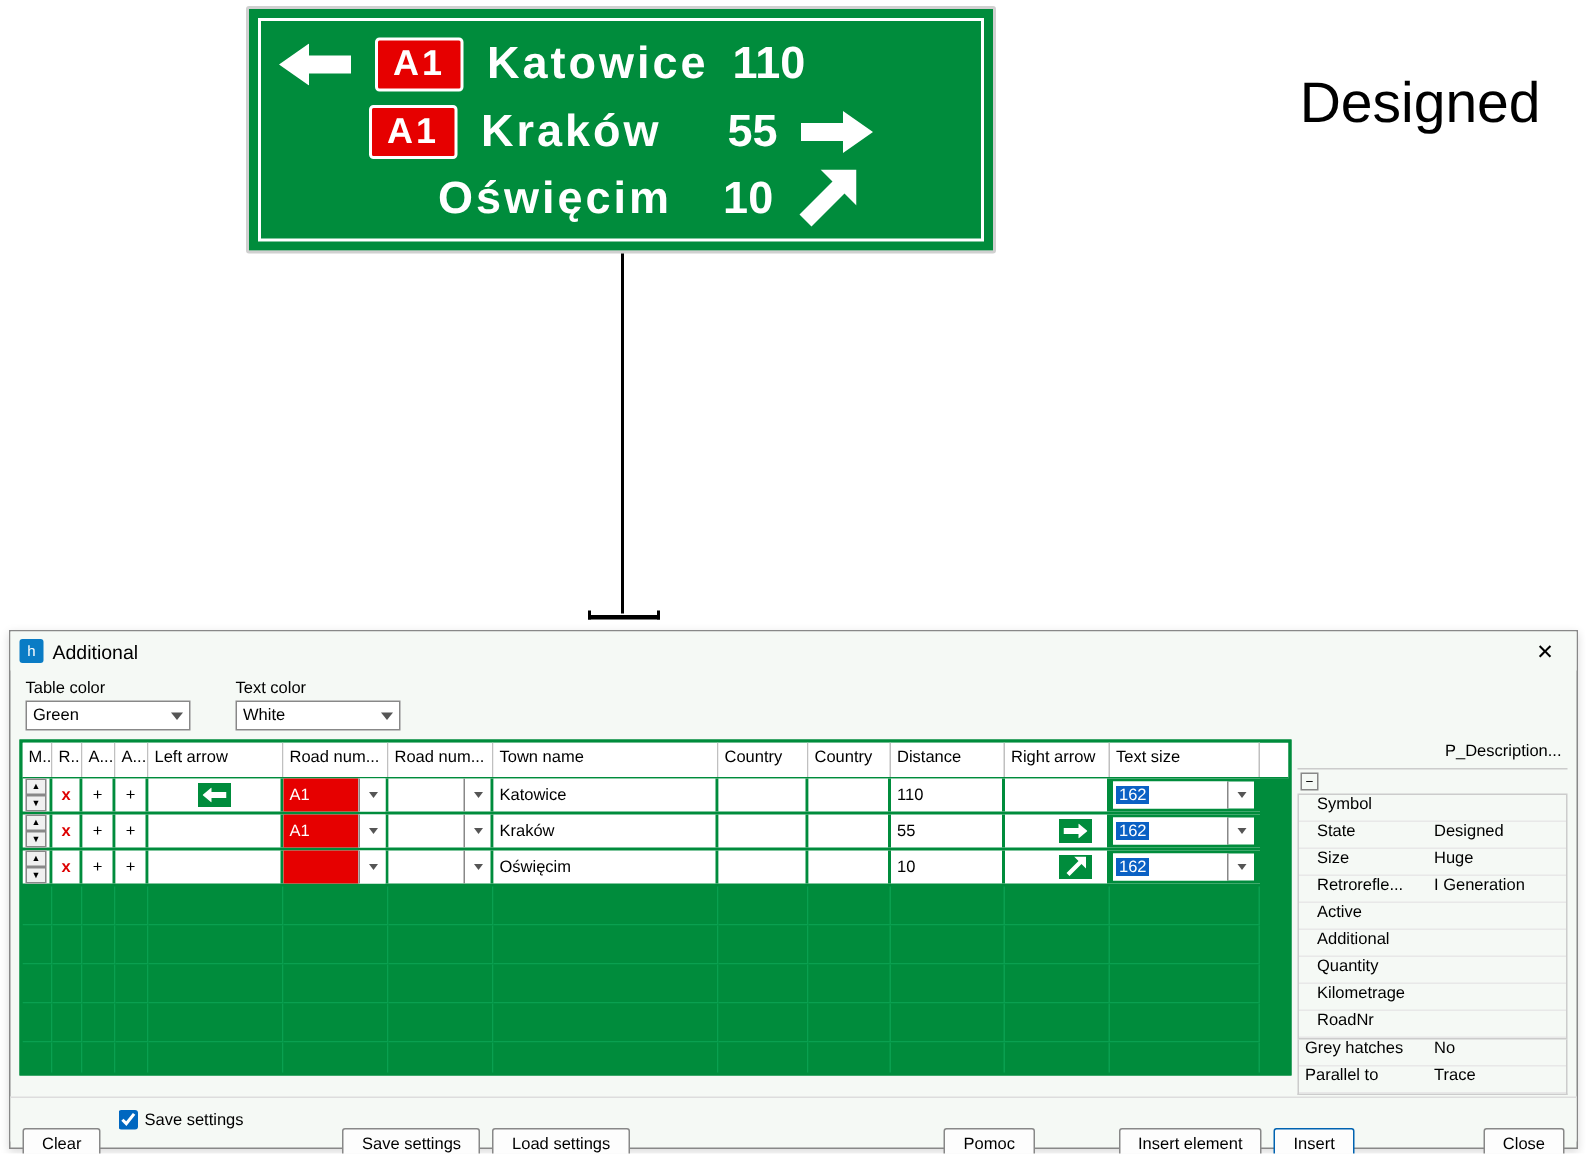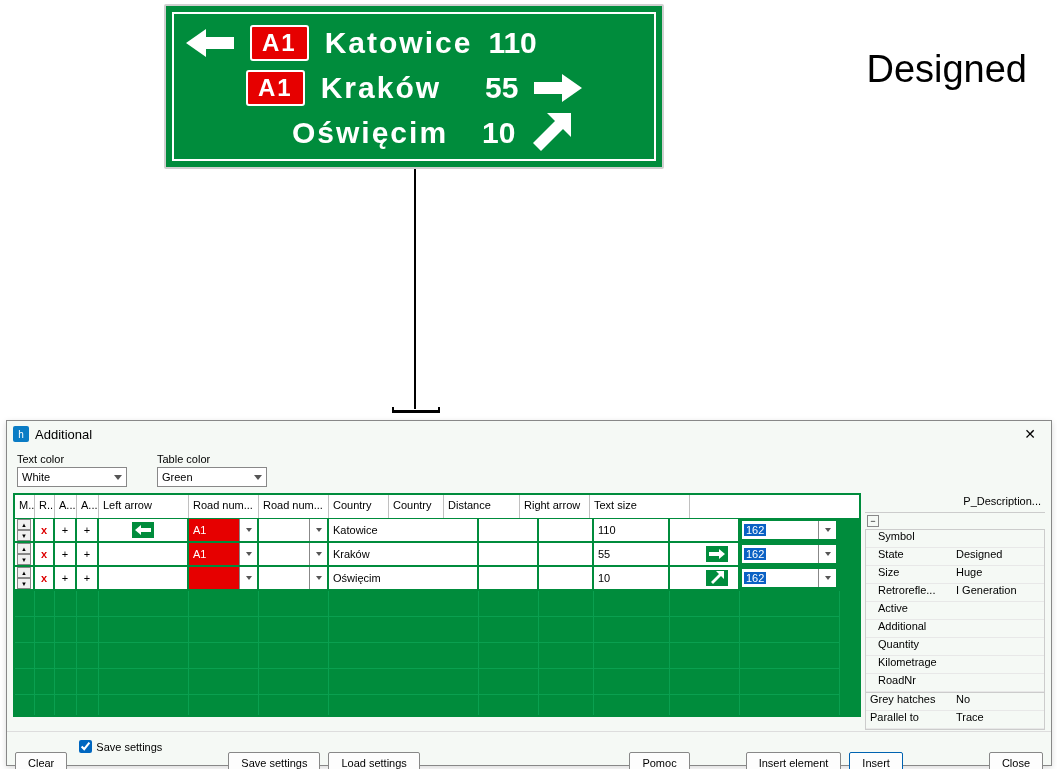--- a/index.html
+++ b/index.html
@@ -125,43 +125,44 @@
 <div class="dialog">
   <div class="title-bar">
     <div class="logo">h</div>
     <div class="title">Additional</div>
     <div class="spacer"></div>
     <div class="close">✕</div>
   </div>
 
   <div class="top-controls">
     <div>
+      <div class="field-label">Table color</div>
+      <div class="combo">
+          <span>Green</span>
+        </div>
+    </div>
+    <div>
       <div class="field-label">Text color</div>
       <div class="combo">
           <span>White</span>
-        </div>
-    </div>
-    <div>
-      <div class="field-label">Table color</div>
-      <div class="combo">
-          <span>Green</span>
         </div>
     </div>
   </div>
 
   <div class="main-area">
     <div class="grid-wrap">
       <div class="grid-head">
         <div class="gh h0">M..</div>
         <div class="gh h1">R...</div>
         <div class="gh h2">A...</div>
         <div class="gh h3">A...</div>
         <div class="gh h4">Left arrow</div>
         <div class="gh h5">Road num...</div>
         <div class="gh h6">Road num...</div>
+        <div class="gh h7">Town name</div>
         <div class="gh h8">Country</div>
         <div class="gh h9">Country</div>
         <div class="gh h10">Distance</div>
         <div class="gh h11">Right arrow</div>
         <div class="gh h12">Text size</div>
       </div>
       <div class="grid-body" id="grid-body">
           <div class="grow">
             <div class="gc c0">
               <div class="spin">

